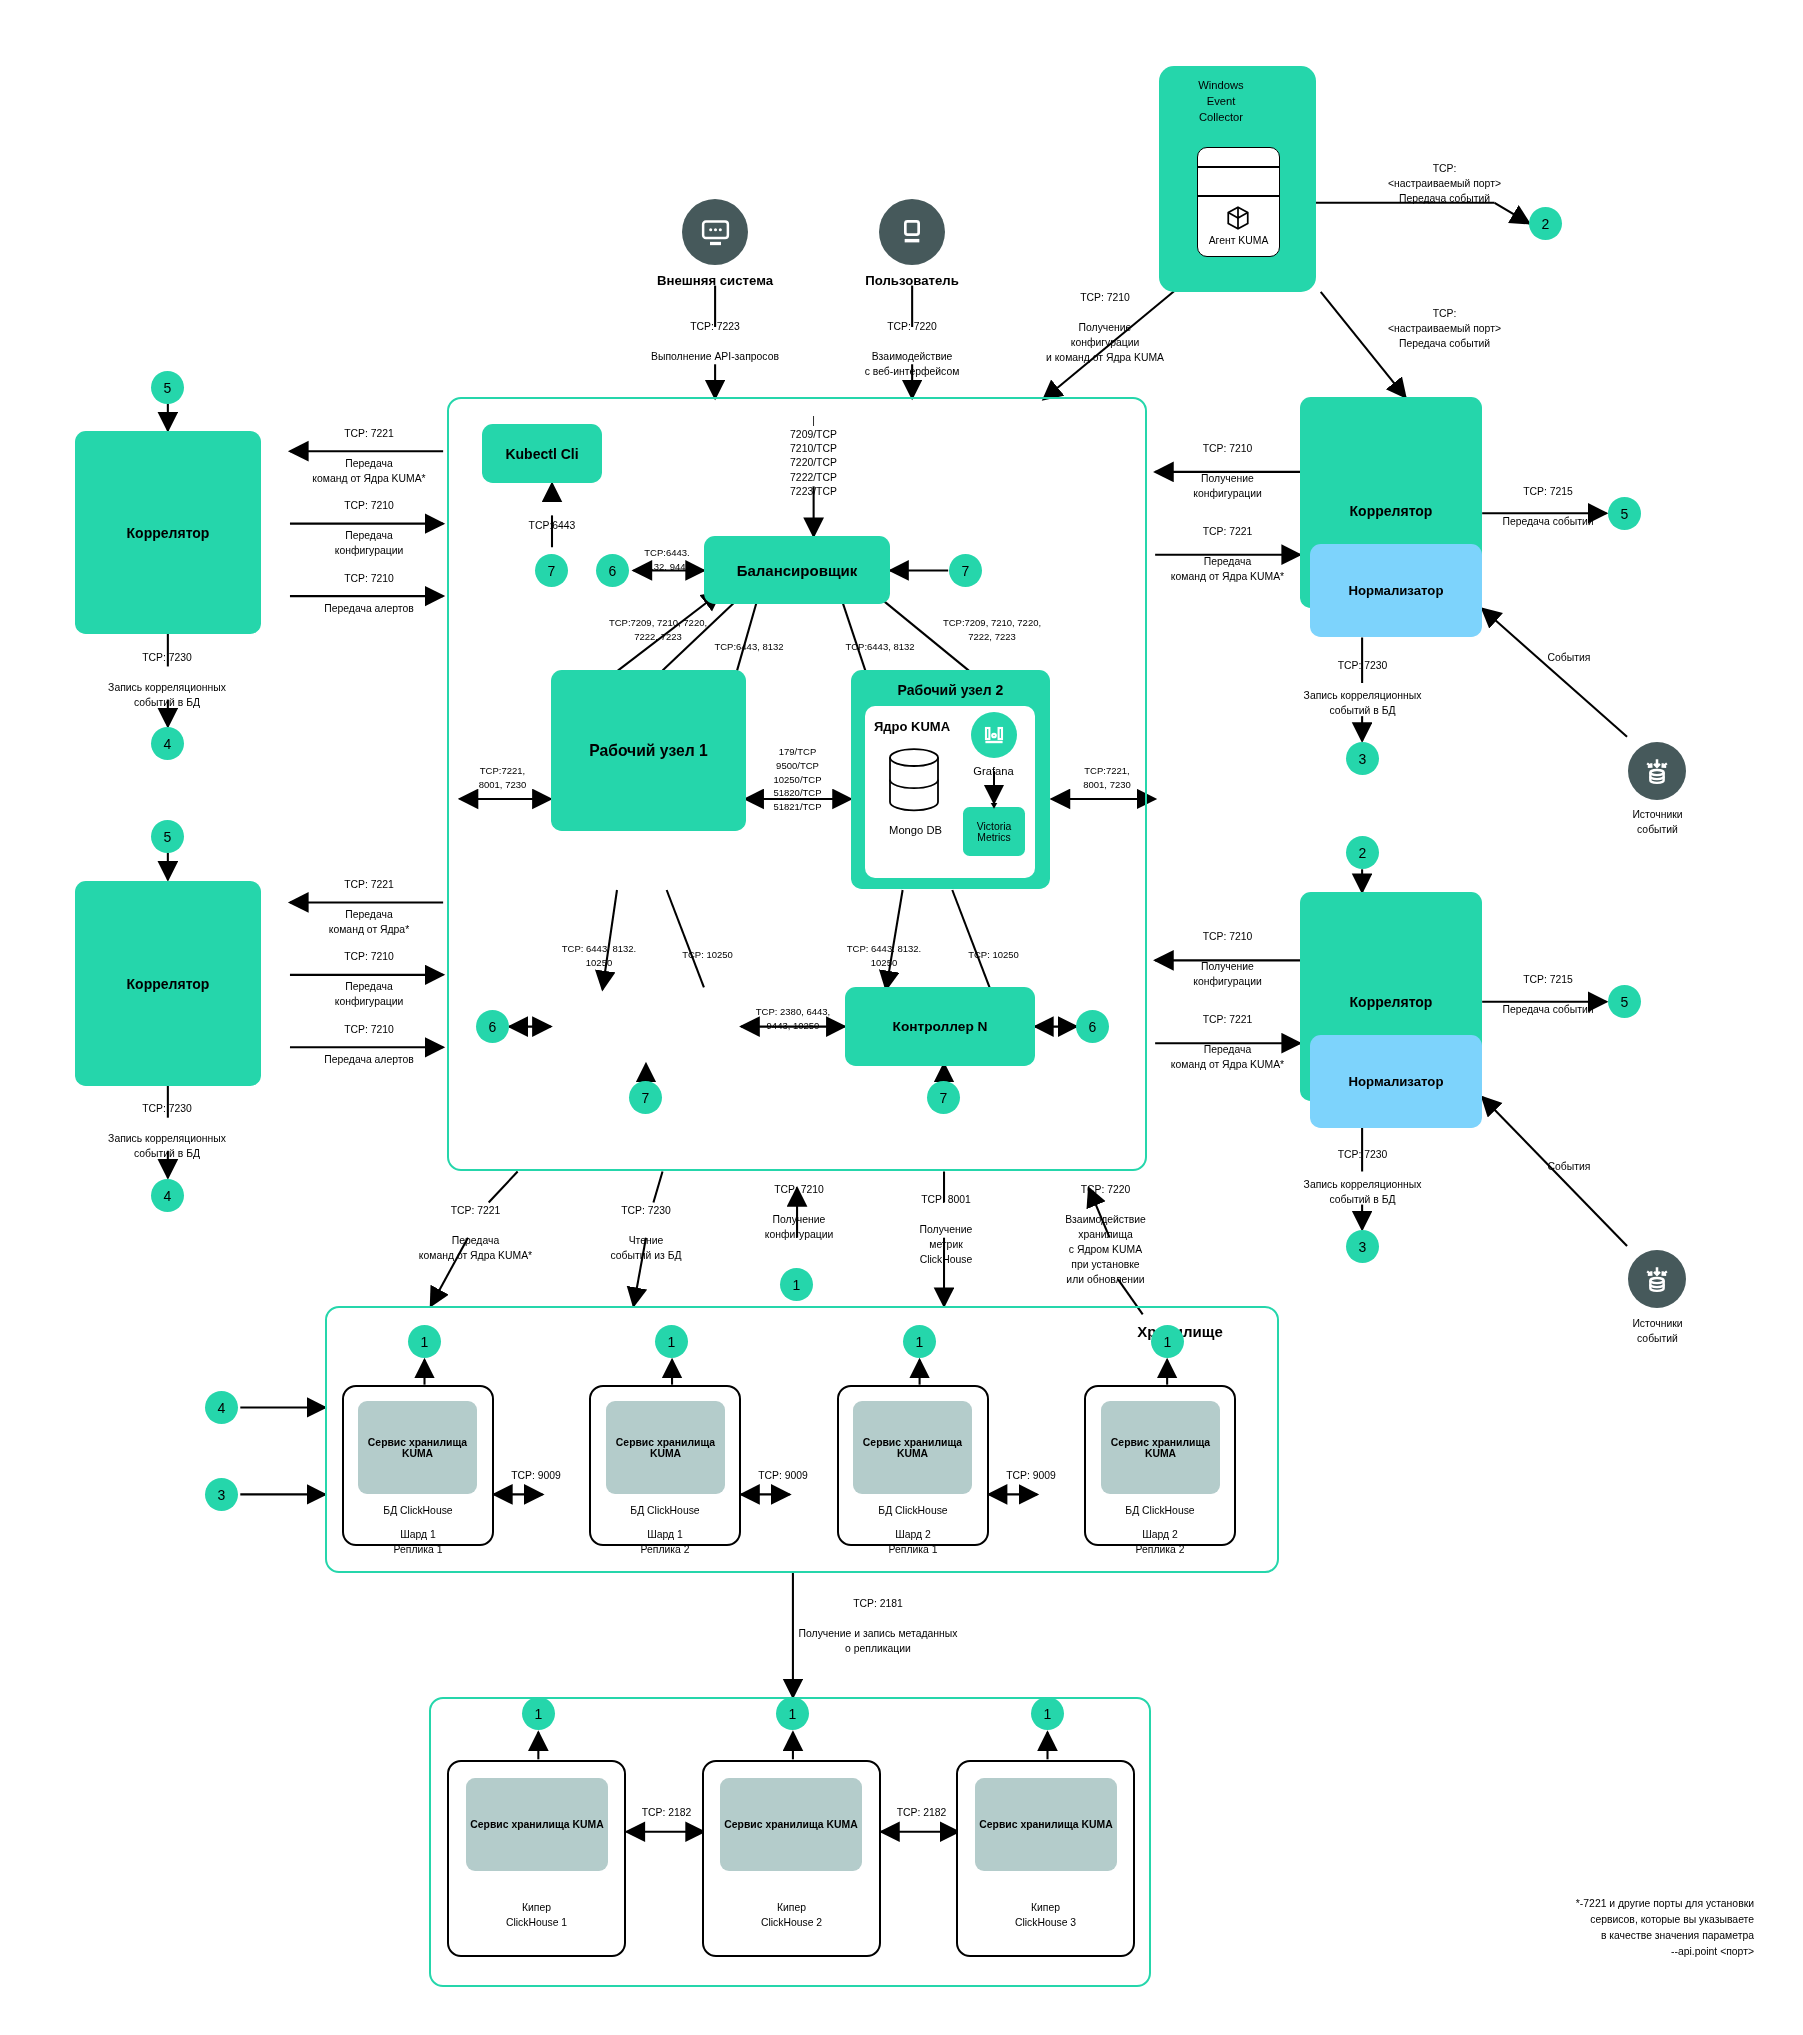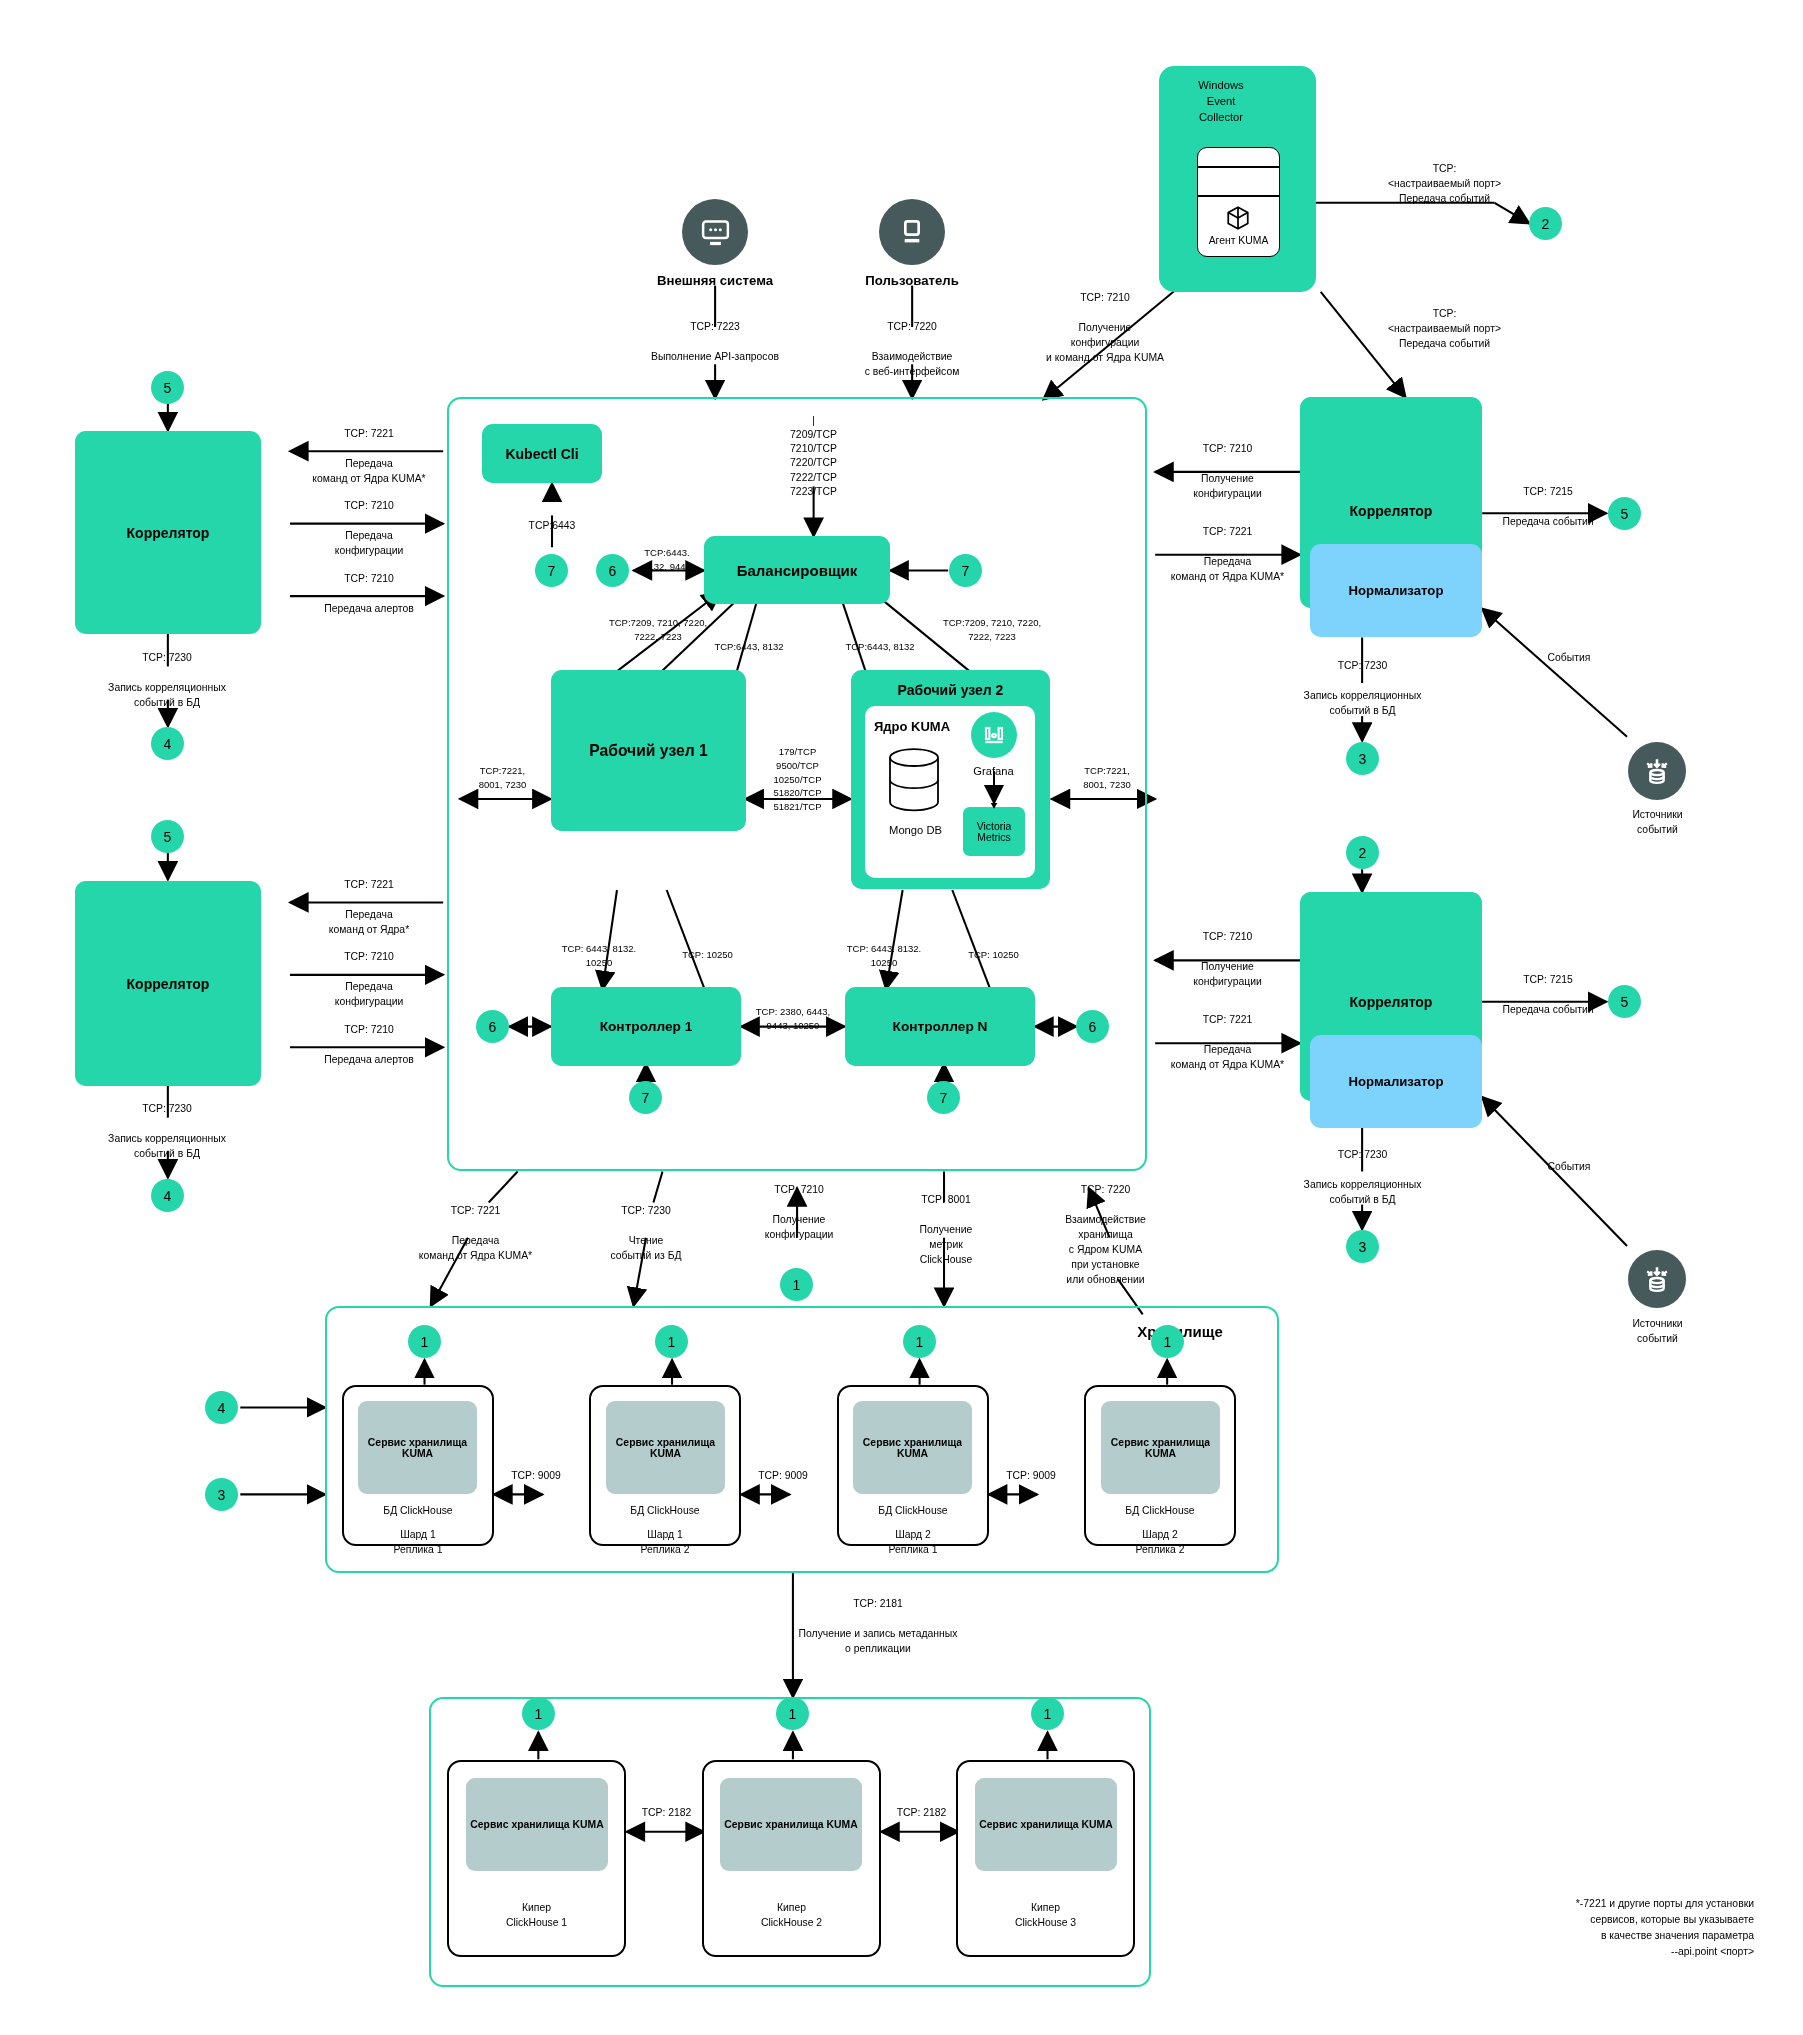--- a/index.html
+++ b/index.html
@@ -286,21 +286,20 @@
   <div class="lbl" style="left:1055px;top:764px;width:104px;font-size:9.5px;">TCP:7221,
 8001, 7230</div>
 
   <div class="lbl" style="left:547px;top:942px;width:104px;font-size:9.5px;">TCP: 6443. 8132.
 10250</div>
   <div class="lbl" style="left:662px;top:948px;width:91px;font-size:9.5px;">TCP: 10250</div>
   <div class="lbl" style="left:832px;top:942px;width:104px;font-size:9.5px;">TCP: 6443. 8132.
 10250</div>
   <div class="lbl" style="left:948px;top:948px;width:91px;font-size:9.5px;">TCP: 10250</div>
 
-  <div class="node teal-box" style="left:551px;top:987px;width:190px;height:79px;font-size:13.7px;">Контроллер 1</div>
   <div class="node teal-box" style="left:845px;top:987px;width:190px;height:79px;font-size:13.7px;">Контроллер N</div>
   <div class="lbl" style="left:741px;top:1005px;width:104px;font-size:9.5px;">TCP: 2380, 6443,
 9443, 10250</div>
   <div class="badge" style="left:476px;top:1010px;width:33px;height:33px;">6</div>
   <div class="badge" style="left:1076px;top:1010px;width:33px;height:33px;">6</div>
   <div class="badge" style="left:629px;top:1081px;width:33px;height:33px;">7</div>
   <div class="badge" style="left:927px;top:1081px;width:33px;height:33px;">7</div>
 
   <div class="badge" style="left:151px;top:371px;width:33px;height:33px;">5</div>
   <div class="node teal-box" style="left:75px;top:431px;width:186px;height:203px;font-size:14px;">Коррелятор</div>

